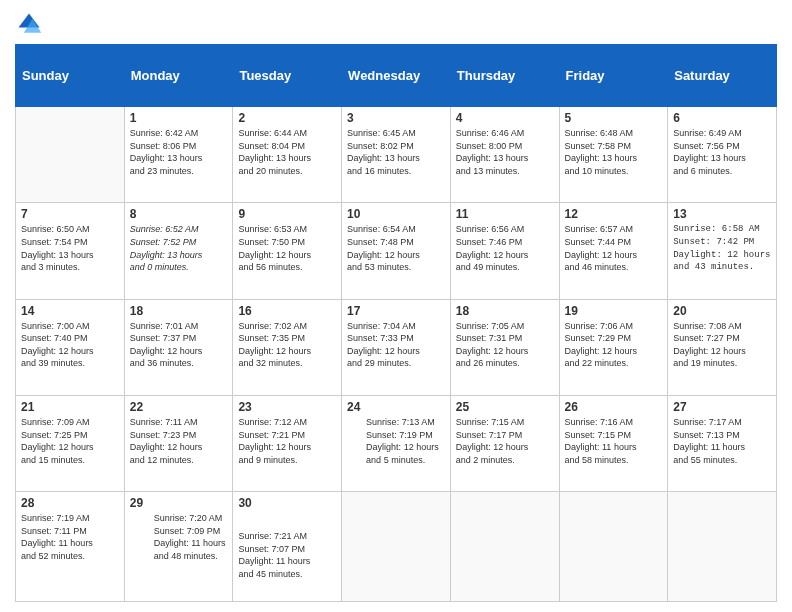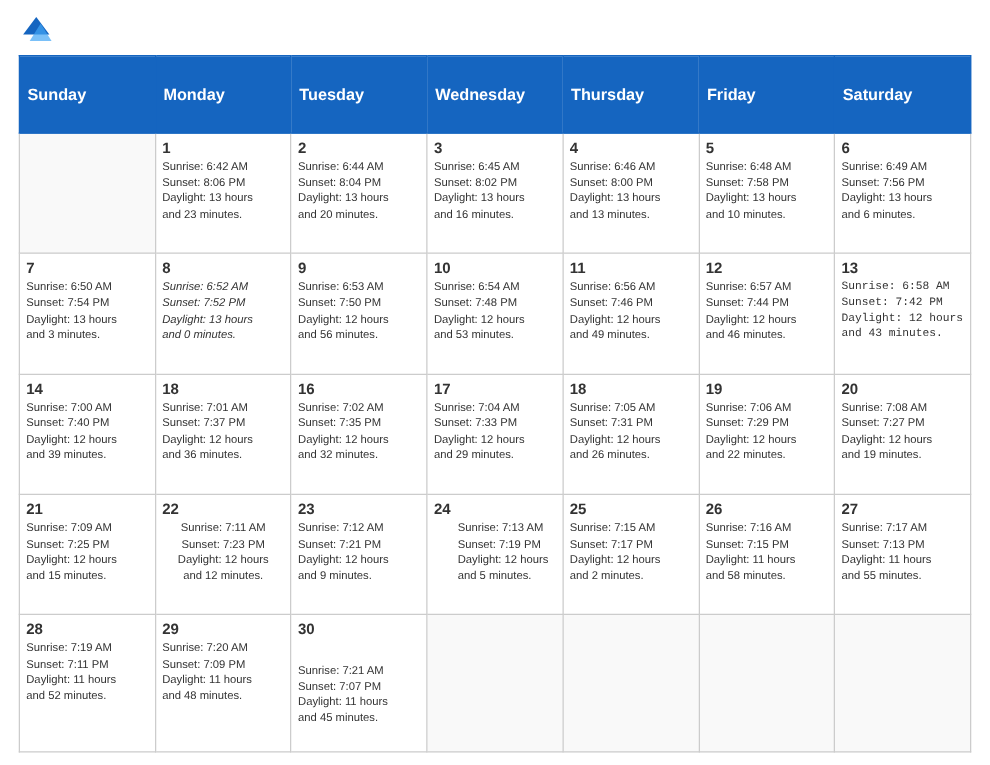--- a/index.html
+++ b/index.html
@@ -289,21 +289,21 @@
         <tr>
           <td>
             <span class="day-number">21</span>
             <div class="day-info" style="white-space: pre-line;">Sunrise: 7:09 AM
 Sunset: 7:25 PM
 Daylight: 12 hours
 and 15 minutes.</div>
           </td>
           <td>
             <span class="day-number">22</span>
-            <div class="day-info" style="white-space: pre-line; text-align: center;">Sunrise: 7:11 AM
+            <div class="day-info" style="white-space: pre-line;">Sunrise: 7:11 AM
 Sunset: 7:23 PM
 Daylight: 12 hours
 and 12 minutes.</div>
           </td>
           <td>
             <span class="day-number">23</span>
             <div class="day-info" style="white-space: pre-line;">Sunrise: 7:12 AM
 Sunset: 7:21 PM
 Daylight: 12 hours
 and 9 minutes.</div>
@@ -340,21 +340,21 @@
         <tr>
           <td>
             <span class="day-number">28</span>
             <div class="day-info" style="white-space: pre-line;">Sunrise: 7:19 AM
 Sunset: 7:11 PM
 Daylight: 11 hours
 and 52 minutes.</div>
           </td>
           <td>
             <span class="day-number">29</span>
-            <div class="day-info" style="white-space: pre-line;">Sunrise: 7:20 AM
+            <div class="day-info" style="white-space: pre-line; margin-left: 24px;">Sunrise: 7:20 AM
 Sunset: 7:09 PM
 Daylight: 11 hours
 and 48 minutes.</div>
           </td>
           <td>
             <span class="day-number">30</span>
             <div class="day-info" style="white-space: pre-line; margin-top: 20px;">Sunrise: 7:21 AM
 Sunset: 7:07 PM
 Daylight: 11 hours
 and 45 minutes.</div>

